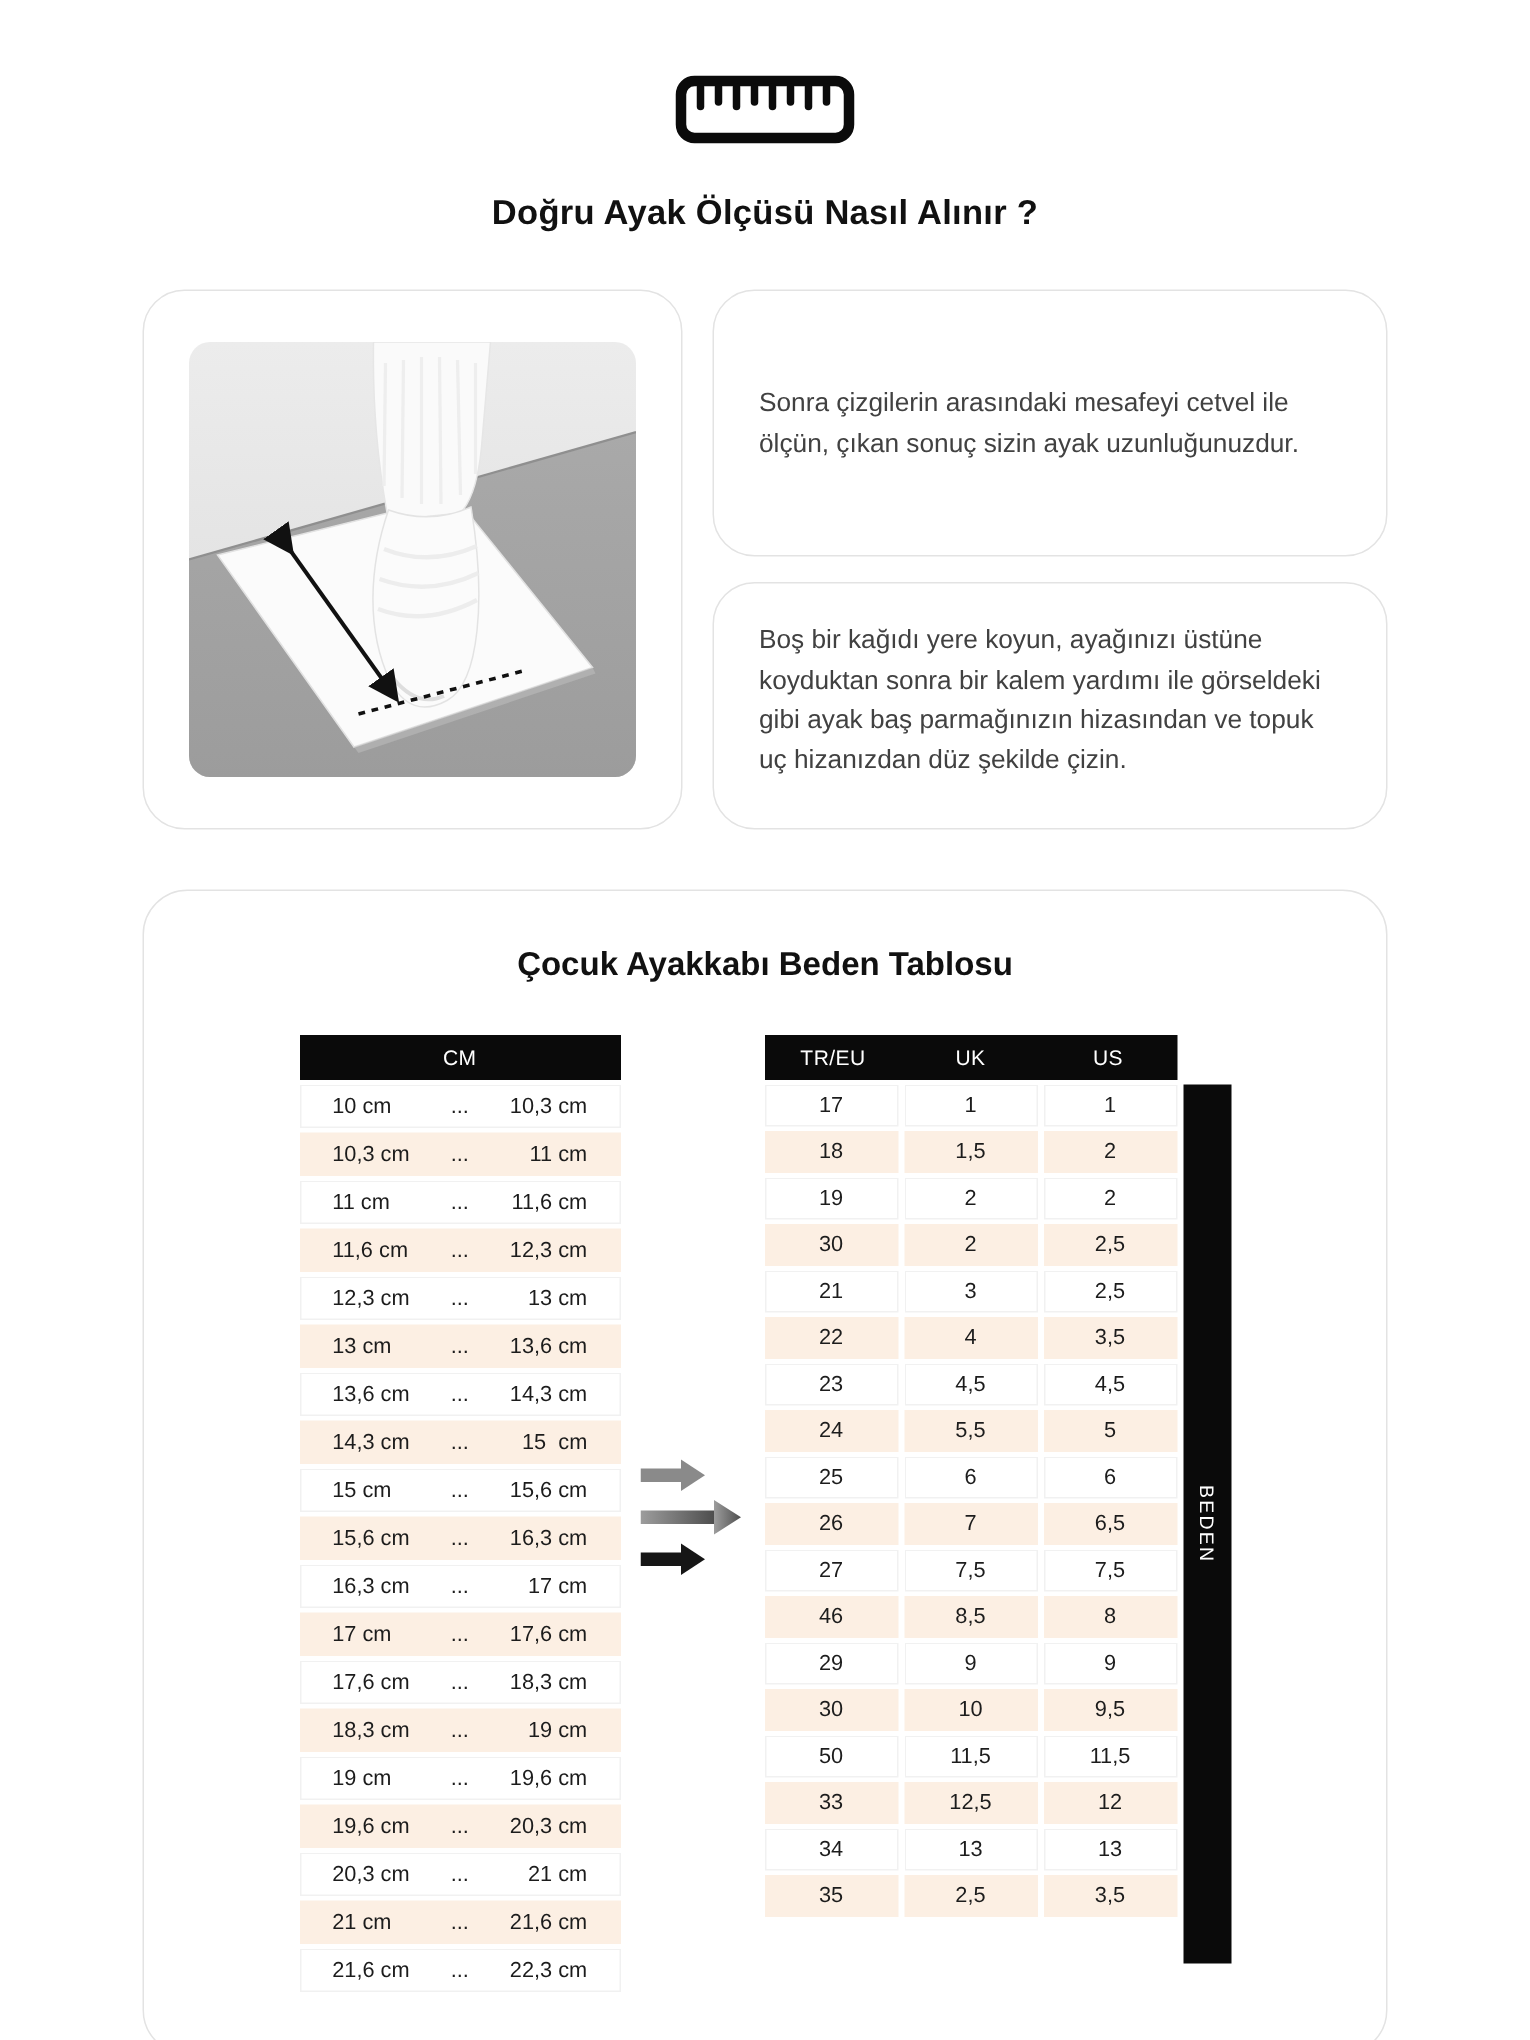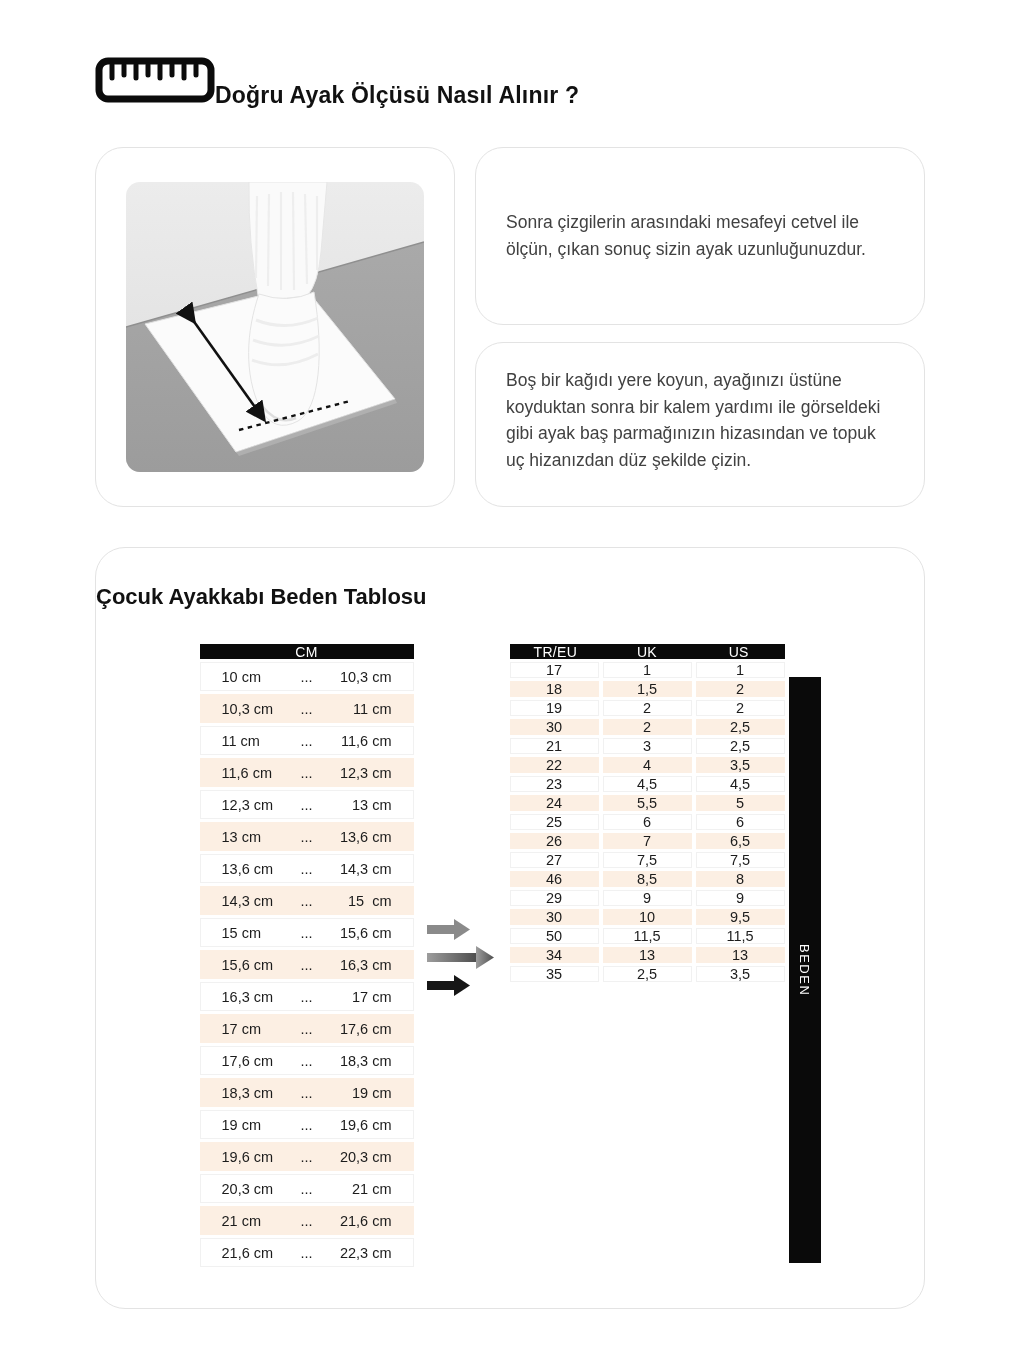--- a/index.html
+++ b/index.html
@@ -5,21 +5,21 @@
   * { margin:0; padding:0; box-sizing:border-box; }
   html,body { background:#ffffff; }
   body {
     width:1020px; height:1360px; margin:0 auto;
     font-family:"Liberation Sans", sans-serif; color:#1c1c1c;
     overflow:hidden;
   }
   .page { width:830px; margin:0 auto; padding-top:50px; }
 
   
-  .hdr { display:flex; align-items:center; }
+  .hdr { display:flex; flex-direction:column; align-items:center; }
   .ruler-wrap { height:46px; display:flex; align-items:center; }
   .page-title { margin-top:32px; font-size:23px; font-weight:700; color:#111; letter-spacing:.2px; }
 
   
   .howto { display:flex; gap:20px; margin-top:38px; }
   .photo-card {
     width:360px; height:360px; border:1px solid #e3e3e3; border-radius:28px;
     display:flex; align-items:center; justify-content:center; background:#fff;
   }
   .photo-clip { width:298px; height:290px; border-radius:14px; overflow:hidden; }
@@ -29,25 +29,25 @@
     padding:24px 30px; font-size:17.5px; line-height:1.52; color:#414141;
   }
   .info-card.c1 { height:165px; }
   .info-card.c2 { height:178px; display:flex; align-items:center; }
 
   
   .size-card {
     margin-top:40px; border:1px solid #e3e3e3; border-radius:30px; background:#fff;
     padding:36px 0 38px;
   }
-  .size-title { font-size:22px; font-weight:700; color:#111; }
+  .size-title { text-align:center; font-size:22px; font-weight:700; color:#111; }
   .tables { display:flex; justify-content:center; margin-top:34px; align-items:flex-start; }
 
   .tbl-head {
-    height:15px; background:#0a0a0a; color:#fff; font-size:14px; font-weight:500;
+    height:30px; background:#0a0a0a; color:#fff; font-size:14px; font-weight:500;
     display:flex; align-items:center; margin-bottom:3px; letter-spacing:.3px;
   }
   .cm-head { justify-content:center; }
 
   .cm-table { width:214px; }
   .cm-row {
     height:29px; margin-bottom:3px; display:grid; grid-template-columns:1fr 40px 1fr;
     align-items:center; font-size:14.5px; color:#1c1c1c; background:#fff;
   }
   .cm-row .cl { padding-left:22px; text-align:left; white-space:pre; }
@@ -55,21 +55,21 @@
   .cm-row .cr { padding-right:22px; text-align:right; white-space:pre; }
   .cm-table .cm-row:nth-of-type(even) { background:#fcefe3; }
   .cm-table .cm-row:nth-of-type(odd)  { box-shadow:inset 0 0 0 1px #f1f1f1; }
 
   .arrow-zone { width:96px; align-self:center; display:flex; justify-content:center; }
 
   .right-group { display:flex; align-items:flex-start;justify-content:flex-end; }
   .size-table { width:275px; }
   .size-head { display:grid; grid-template-columns:1fr 1fr 1fr; }
   .size-head span { text-align:center; }
-  .size-row { display:grid; grid-template-columns:1fr 1fr 1fr; column-gap:4px; margin-bottom:3px; height:16px; }
+  .size-row { display:grid; grid-template-columns:1fr 1fr 1fr; column-gap:4px; margin-bottom:3px; height:28px; }
   .size-row div {
     display:flex; align-items:center; justify-content:center;
     background:#fff; font-size:14.5px; color:#1c1c1c;
   }
   .size-table .size-row:nth-of-type(even) div { background:#fcefe3; }
   .size-table .size-row:nth-of-type(odd) div  { box-shadow:inset 0 0 0 1px #f1f1f1; }
 
   .beden-bar {
     width:32px; margin-left:4px; margin-top:33px; height:586px; background:#0a0a0a;
     display:flex; align-items:center; justify-content:center;
@@ -407,20 +407,25 @@
                 <div>9,5</div>
               </div>
 
 
               <div class="size-row">
                 <div>50</div>
                 <div>11,5</div>
                 <div>11,5</div>
               </div>
 
+              <div class="size-row">
+                <div>33</div>
+                <div>12,5</div>
+                <div>12</div>
+              </div>
 
               <div class="size-row">
                 <div>34</div>
                 <div>13</div>
                 <div>13</div>
               </div>
 
               <div class="size-row">
                 <div>35</div>
                 <div>2,5</div>

